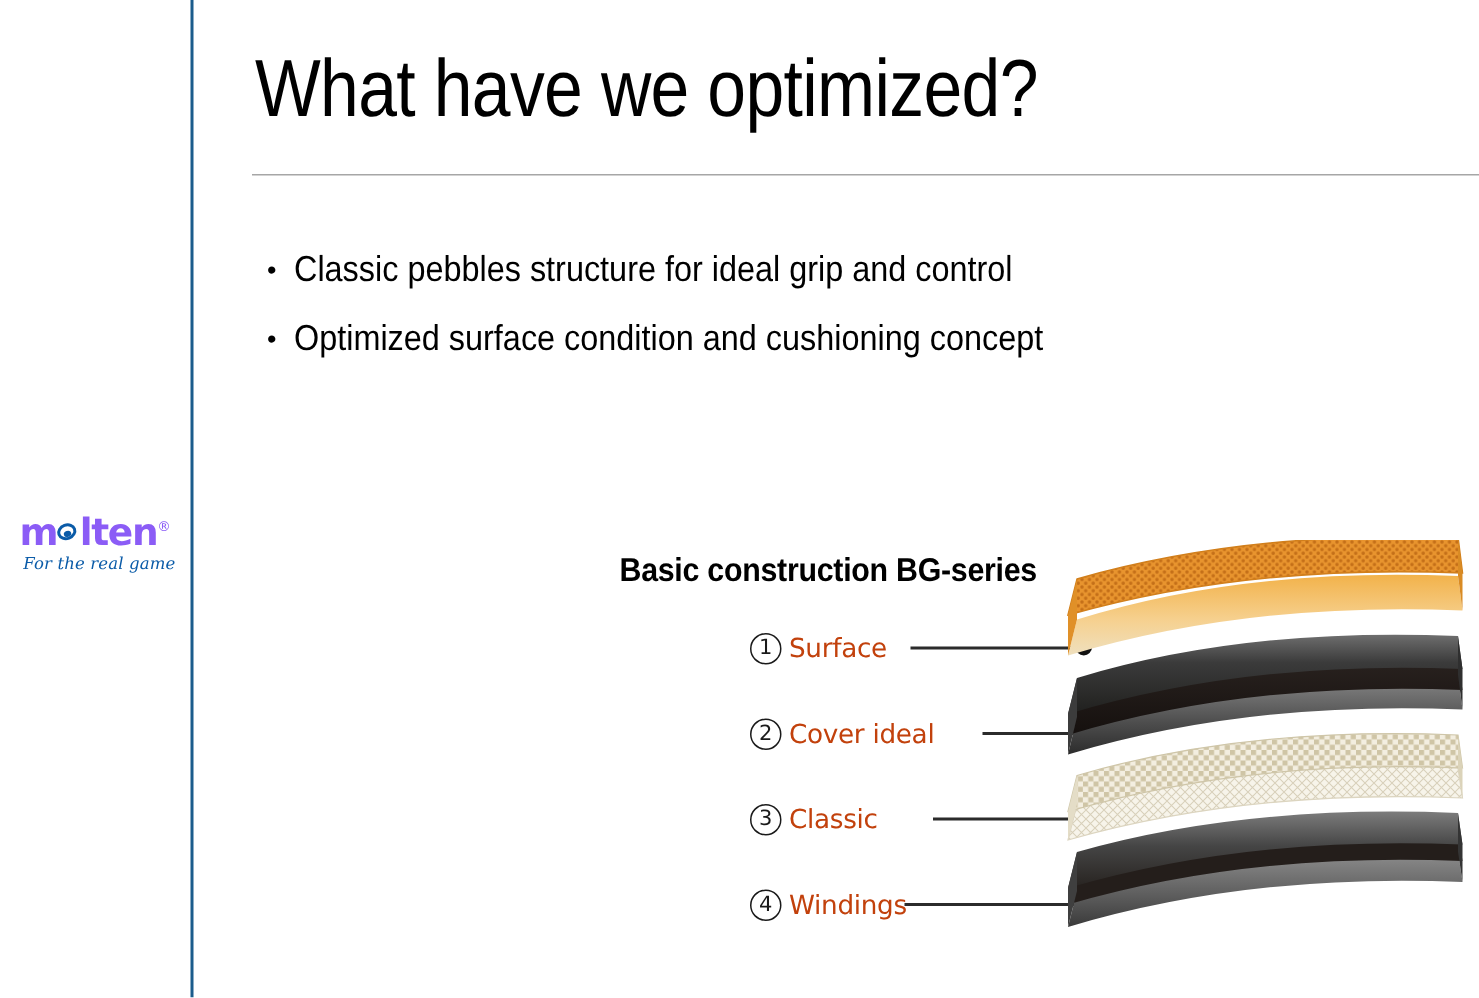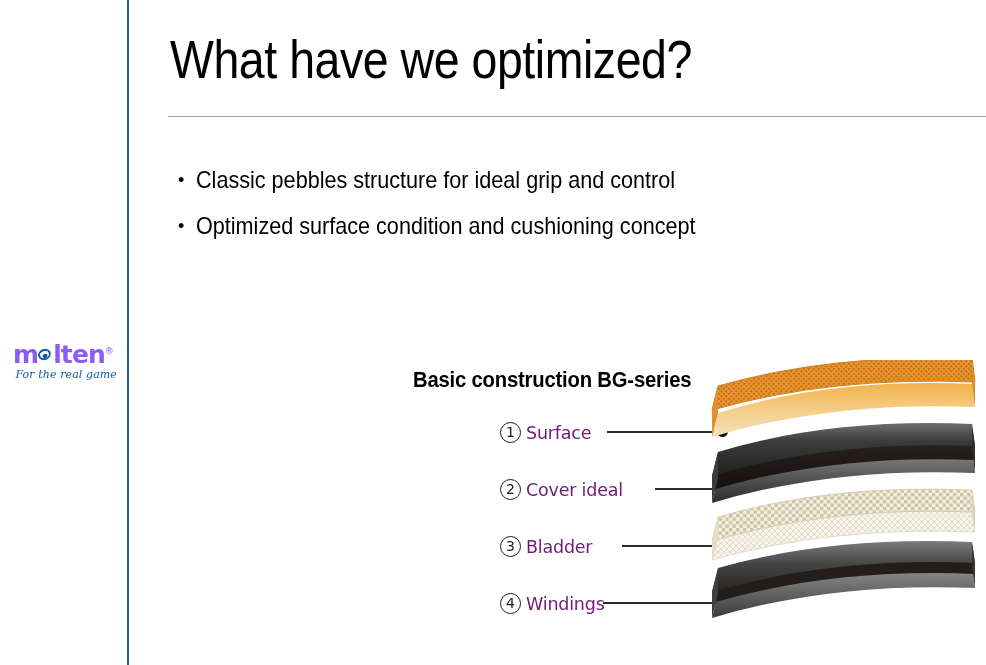--- a/index.html
+++ b/index.html
@@ -164,21 +164,21 @@
     line-height: 19px;
     text-align: center;
     font-family: "DejaVu Sans", sans-serif;
     color: #1a1a1a;
     margin-right: 5px;
     box-sizing: border-box;
   }
   .label-text {
     font-family: "DejaVu Sans", sans-serif;
     font-size: 17.5px;
-    color: #701a75;
+    color: #c2410c;
     white-space: nowrap;
     letter-spacing: -0.2px;
   }
   .leader {
     position: absolute;
     height: 1.6px;
     background: #2b2b2b;
   }
   .leader-dot {
     position: absolute;
@@ -224,21 +224,21 @@
   <div class="layer-label" style="top:62px;">
     <span class="label-num">1</span>
     <span class="label-text">Surface</span>
   </div>
   <div class="layer-label" style="top:119px;">
     <span class="label-num">2</span>
     <span class="label-text">Cover ideal</span>
   </div>
   <div class="layer-label" style="top:176px;">
     <span class="label-num">3</span>
-    <span class="label-text">Bladder</span>
+    <span class="label-text">Classic</span>
   </div>
   <div class="layer-label" style="top:233px;">
     <span class="label-num">4</span>
     <span class="label-text">Windings</span>
   </div>
 
   <div class="leader" style="left:207px; top:71px;  width:115px;"></div>
   <div class="leader" style="left:255px; top:128px; width:67px;"></div>
   <div class="leader" style="left:222px; top:185px; width:100px;"></div>
   <div class="leader" style="left:203px; top:242px; width:119px;"></div>

